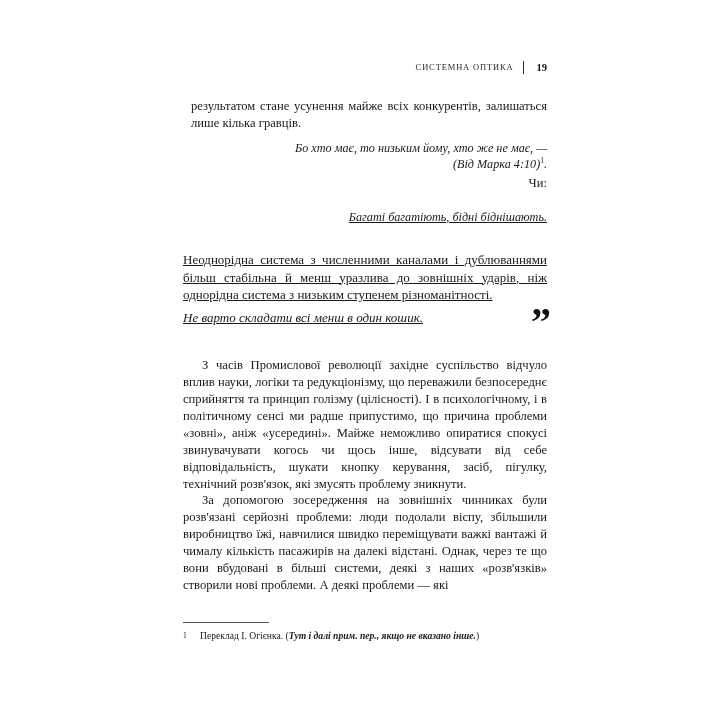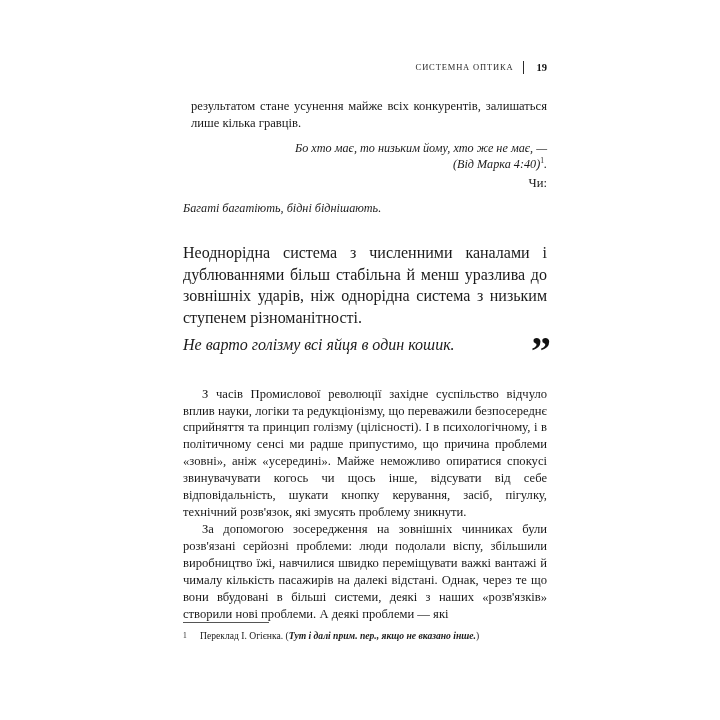--- a/index.html
+++ b/index.html
@@ -97,33 +97,35 @@
     line-height: 0;
   }
   .chy {
     font-size: 12.6px;
     text-align: right;
     margin: 2px 0 2px 0;
   }
   .quote-2 {
     font-style: italic;
     font-size: 12.2px;
-    text-align: left;
-    margin: 8px 0 0 0;
+    text-align: right;
+    margin: 17px 0 0 0;
+    text-decoration: underline;
   }
   
   .callout {
     position: relative;
     margin-top: 26px;
     margin-bottom: 30px;
   }
   .callout p {
-    font-size: 16px;
+    font-size: 13px;
     line-height: 1.345;
     text-align: justify;
+    text-decoration: underline;
   }
   .callout-quote {
     font-style: italic;
     font-size: 12.2px;
     text-align: right;
     margin-top: 6px;
     padding-right: 34px;
   }
   .quotemark {
     position: absolute;
@@ -182,30 +184,30 @@
     <div class="runhead">
       <span class="runhead-title">СИСТЕМНА ОПТИКА</span>
       <span class="runhead-rule"></span>
       <span class="runhead-folio">19</span>
     </div>
 
     <p class="para-top">результатом стане усунення майже всіх конкурентів, залишаться лише кілька гравців.</p>
 
     <div class="quote-block">
       <p class="quote">Бо хто має, то низьким йому, хто же не має, —</p>
-      <p class="attrib"><span>(Від Марка 4:40)</span><sup>1</sup><span>.</span></p>
+      <p class="attrib"><span>(Від Марка 4:10)</span><sup>1</sup><span>.</span></p>
     </div>
 
     <p class="chy">Чи:</p>
 
     <p class="quote-2">Багаті багатіють, бідні біднішають.</p>
 
     <div class="callout">
       <p>Неоднорідна система з численними каналами і дублюваннями більш стабільна й менш уразлива до зовнішніх ударів, ніж однорідна система з низьким ступенем різноманітності.</p>
-      <p class="callout-quote">Не варто голізму всі яйця в один кошик.</p>
+      <p class="callout-quote">Не варто складати всі менш в один кошик.</p>
       <span class="quotemark">”</span>
     </div>
 
     <div class="body-block">
       <p class="indent">З часів Промислової революції західне суспільство відчуло вплив науки, логіки та редукціонізму, що переважили безпосереднє сприйняття та принцип голізму (цілісності). І в психологічному, і в політичному сенсі ми радше припустимо, що причина проблеми «зовні», аніж «усередині». Майже неможливо опиратися спокусі звинувачувати когось чи щось інше, відсувати від себе відповідальність, шукати кнопку керування, засіб, пігулку, технічний розв'язок, які змусять проблему зникнути.</p>
       <p class="indent">За допомогою зосередження на зовнішніх чинниках були розв'язані серйозні проблеми: люди подолали віспу, збільшили виробництво їжі, навчилися швидко переміщувати важкі вантажі й чималу кількість пасажирів на далекі відстані. Однак, через те що вони вбудовані в більші системи, деякі з наших «розв'язків» створили нові проблеми. А деякі проблеми — які</p>
     </div>
 
   </div>
 

